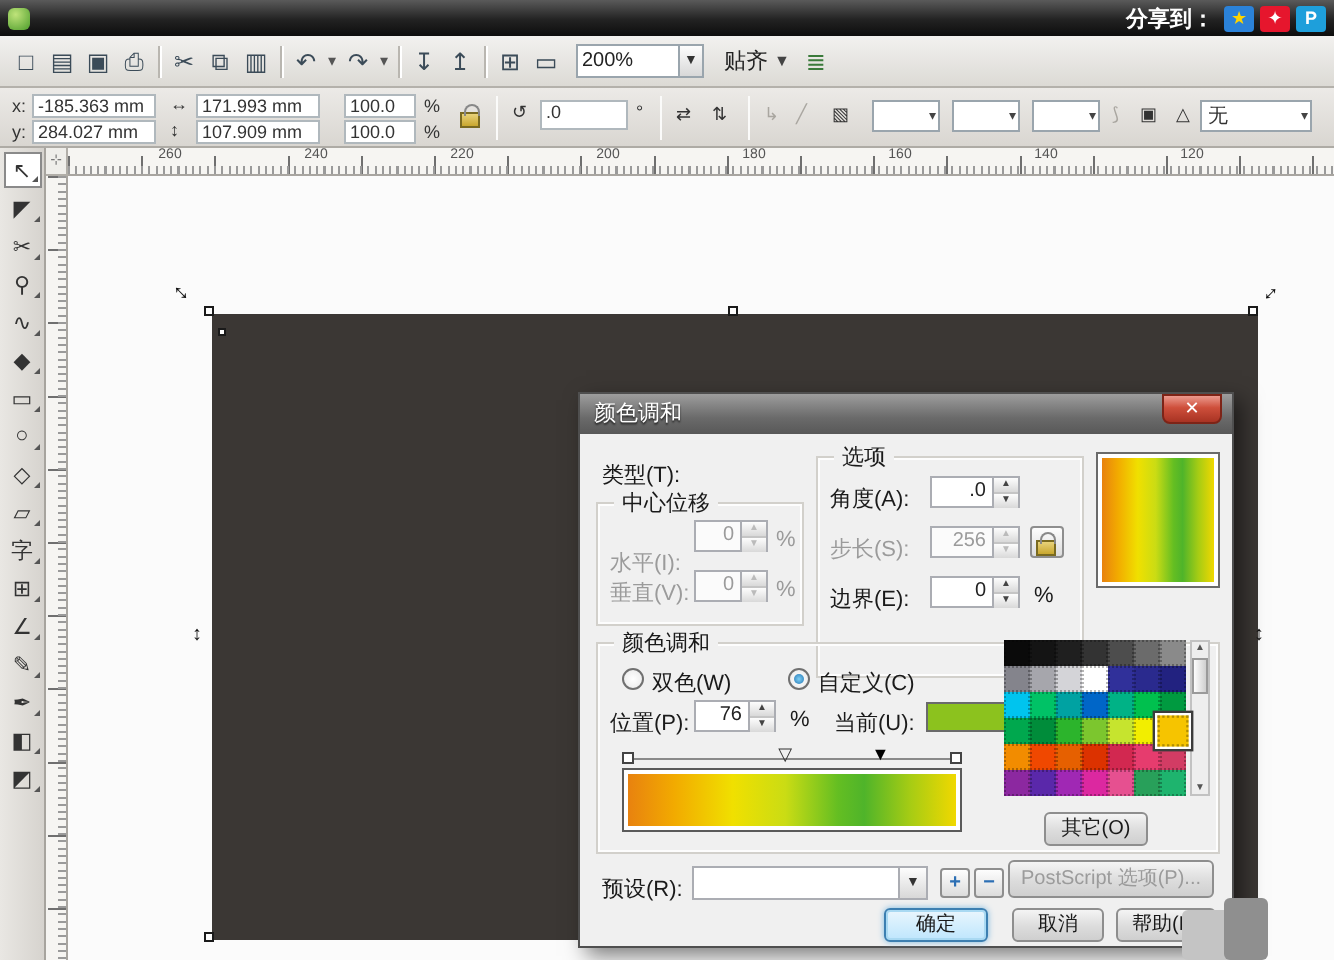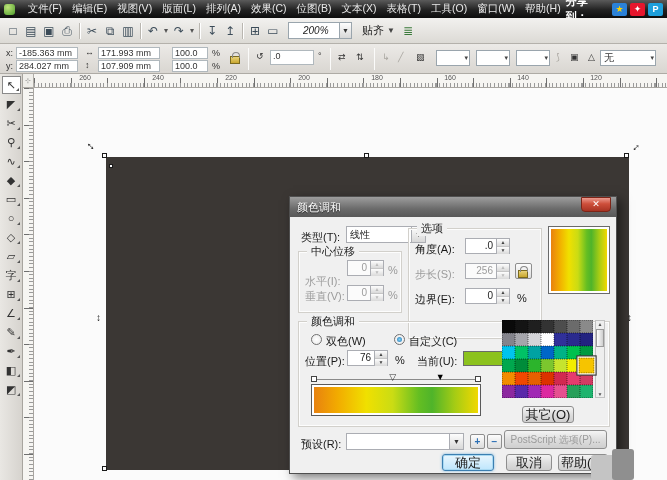--- a/index.html
+++ b/index.html
@@ -16,21 +16,21 @@
   .share-ico { width:15px; height:13px; border-radius:2px; font-size:9px; line-height:13px; text-align:center; font-weight:bold; }
 
   
   #toolbar { position:absolute; left:0; top:18px; width:667px; height:26px;
     background:linear-gradient(#f2f1ef,#dcdad5); border-bottom:1px solid #b4b1ab; display:flex; align-items:center; padding:0 4px; }
   .tbi { width:18px; height:17px; display:inline-flex; align-items:center; justify-content:center; font-size:12px; color:#3b4b58; }
   .tbi.caret { width:8px; font-size:8px; color:#555; }
   .tbi.sep { width:7px; height:18px; position:relative; }
   .tbi.sep::after { content:""; position:absolute; left:3px; top:1px; width:1px; height:16px; background:#b9b6b0; border-right:1px solid #fff; }
   .combo { height:17px; background:#fff; border:1px solid #9aa5ad; display:inline-flex; align-items:center; font-size:10px; }
-  .combo .cval { flex:1; padding:0 14px; overflow:hidden; white-space:nowrap;font-style:italic; }
+  .combo .cval { flex:1; padding:0 2px; overflow:hidden; white-space:nowrap; }
   .combo .cbtn { width:12px; height:100%; background:linear-gradient(#fdfdfd,#d8d8d8); border-left:1px solid #9aa5ad; font-size:7px; color:#333; display:flex; align-items:center; justify-content:center; }
   #zoom-combo { width:64px; margin-left:6px; }
   #snap { margin-left:10px; display:flex; align-items:center; gap:3px; font-size:11px; }
   #snap .car { font-size:8px; color:#444; }
   #tb-options { margin-left:8px; color:#3a7a3a; font-size:12px; }
 
   
   #propbar { position:absolute; left:0; top:44px; width:667px; height:30px;
     background:linear-gradient(#eceae7,#d9d6d1); border-bottom:1px solid #aeaba5; }
   #propbar span, #propbar div { position:absolute; font-size:9px; color:#333; }
@@ -83,21 +83,21 @@
   .fld.dis { background:#fbfbfb; color:#9b9b9b; }
   .spin { position:absolute; width:13px; height:16px; border:1px solid #abadb3; border-left:none; display:flex; flex-direction:column; }
   .spin i { flex:1; background:linear-gradient(#fdfdfd,#d9d9d9); font-size:5px; color:#444; font-style:normal; text-align:center; line-height:7px; border-bottom:1px solid #c5c5c5; }
   .spin i:last-child { border-bottom:none; }
   .spin.dis i { color:#bbb; }
   .dcombo { position:absolute; height:17px; background:#fff; border:1px solid #abadb3; display:flex; }
   .dcombo .cval { flex:1; font-size:10px; padding:1px 3px; }
   .dcombo .cbtn { width:14px; background:linear-gradient(#fdfdfd,#d8d8d8); border-left:1px solid #abadb3; font-size:7px; text-align:center; line-height:15px; color:#333; }
   .radio { position:absolute; width:11px; height:11px; border:1px solid #707070; border-radius:50%; background:radial-gradient(#fff,#e8e8e8); }
   .radio.checked::after { content:""; position:absolute; left:2px; top:2px; width:5px; height:5px; border-radius:50%; background:radial-gradient(#7fd0f5,#2476b4); }
-  .btn { position:absolute; height:17px; background:linear-gradient(#f4f4f4,#dcdcdc 55%,#cfcfcf); border:1px solid #8e8e8e; border-radius:3px; font-size:13px; text-align:center; line-height:15px; color:#1a1a1a; }
+  .btn { position:absolute; height:17px; background:linear-gradient(#f4f4f4,#dcdcdc 55%,#cfcfcf); border:1px solid #8e8e8e; border-radius:3px; font-size:10px; text-align:center; line-height:15px; color:#1a1a1a; }
   .btn.def { border:1px solid #3c7fb1; box-shadow:0 0 0 1px #a9d9f2 inset,0 0 3px #7ab8e0; background:linear-gradient(#eaf6fd,#bee6fd); }
   .btn.dis { color:#9b9b9b; }
   #preview { position:absolute; left:258px; top:29px; width:62px; height:68px; border:1px solid #6a6a6a; box-shadow:inset 0 0 0 2px #fff; padding:2px; background:#fff; }
   #preview > div { width:100%; height:100%; }
   #cur-swatch { position:absolute; border:1px solid #6a6a6a; }
   #palette { position:absolute; display:flex; flex-wrap:wrap; width:91px; }
   .swatch { width:13px; height:13px; border:1px dotted rgba(0,0,0,.28); }
   .swatch.sel { box-shadow:0 0 0 1px #fff,0 0 0 2px #3c3c3c; transform:scale(1.2); z-index:3; position:relative; }
   #pal-scroll { position:absolute; width:10px; height:78px; background:#eee; border:1px solid #c2c2c2; font-size:5px; color:#555; }
   #pal-scroll .thumb { position:absolute; left:0; top:8px; width:8px; height:18px; background:linear-gradient(90deg,#fdfdfd,#cfcfcf); border:1px solid #9a9a9a; }
@@ -111,34 +111,20 @@
 
   
   #blob1 { position:absolute; left:591px; top:455px; width:28px; height:25px; background:#c4c4c4; border-radius:3px; }
   #blob2 { position:absolute; left:612px; top:449px; width:22px; height:31px; background:#8f8f8f; border-radius:3px; }
 </style>
 </head>
 <body>
 
 <div id="menubar">
   <div id="appicon"></div>
-  <div style="display:flex;">
-      <span class="menu-item">文件(F)</span>
-      <span class="menu-item">编辑(E)</span>
-      <span class="menu-item">视图(V)</span>
-      <span class="menu-item">版面(L)</span>
-      <span class="menu-item">排列(A)</span>
-      <span class="menu-item">效果(C)</span>
-      <span class="menu-item">位图(B)</span>
-      <span class="menu-item">文本(X)</span>
-      <span class="menu-item">表格(T)</span>
-      <span class="menu-item">工具(O)</span>
-      <span class="menu-item">窗口(W)</span>
-      <span class="menu-item">帮助(H)</span>
-    </div>
   <div id="sharebox">
     <span id="share-label">分享到：</span>
     <span style="display:flex;gap:3px;">
         <span class="share-ico" style="background:#2b82d9;color:#ffd400;">★</span>
         <span class="share-ico" style="background:#e6162d;color:#ffffff;">✦</span>
         <span class="share-ico" style="background:#1e9fdb;color:#ffffff;">P</span>
       </span>
   </div>
 </div>
 
@@ -255,24 +241,20 @@
   <span class="glyph" style="left:62px;top:224px;">↕</span>
   <span class="glyph" style="left:593px;top:224px;">↕</span>
   <div class="hnd" style="left:68px;top:378px;"></div>
 </div>
 
 <div id="dialog">
   <div id="dlg-title">颜色调和</div>
   <div id="dlg-close">✕</div>
 
   <span class="lbl" style="left:11px;top:33px;">类型(T):</span>
-  <div class="dcombo" style="left:56px;top:29px;width:80px;">
-    <span class="cval">线性</span>
-    <span class="cbtn">▼</span>
-  </div>
 
   <div class="grp" style="left:118px;top:31px;width:134px;height:111px;">
     <span class="glabel">选项</span>
     <span class="lbl" style="left:6px;top:13px;text-align:right;">角度(A):</span>
     <div class="fld" style="left:56px;top:9px;width:32px;">.0</div>
     <div class="spin" style="left:88px;top:9px;">
         <i>▲</i>
         <i>▼</i>
       </div>
     <span class="lbl dis" style="left:6px;top:38px;">步长(S):</span>

